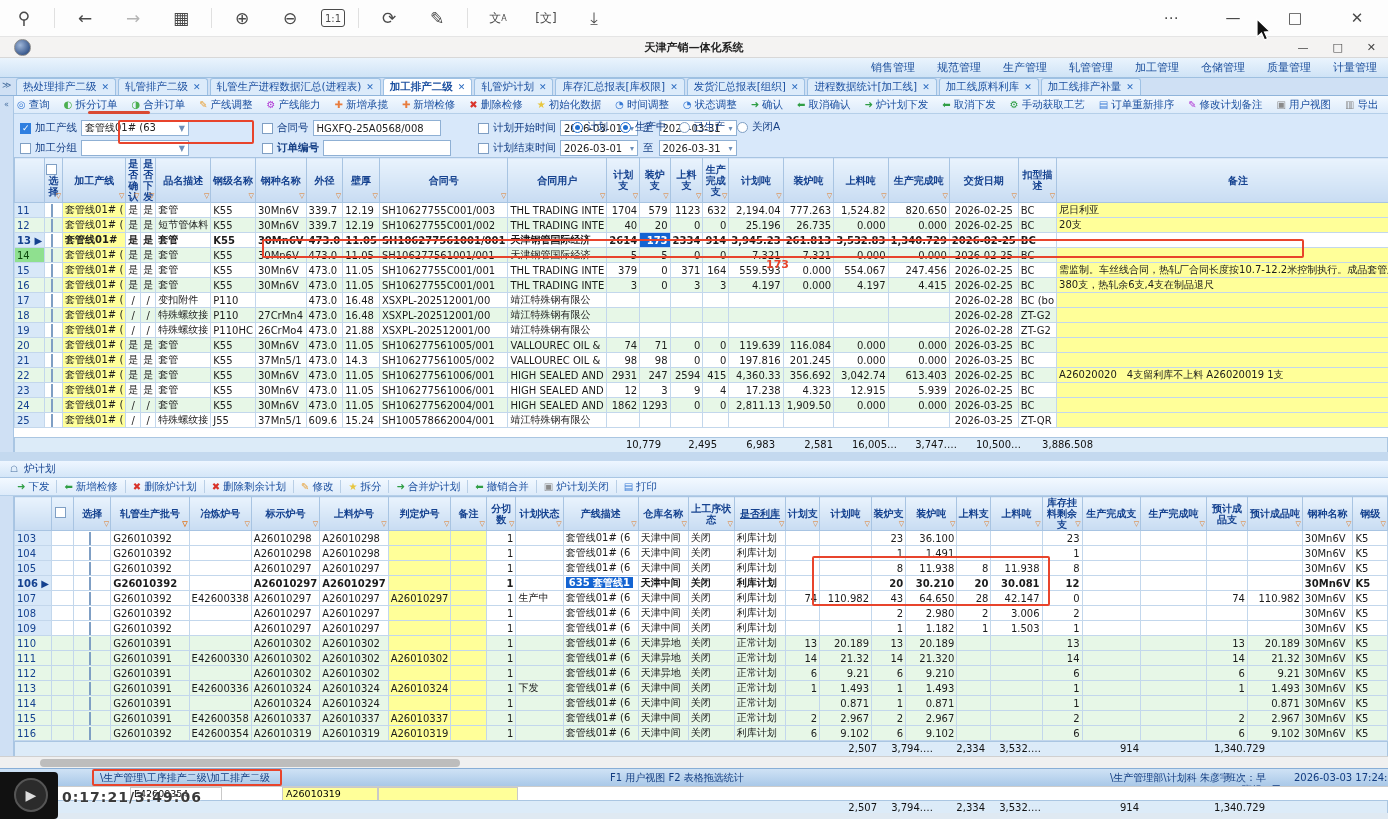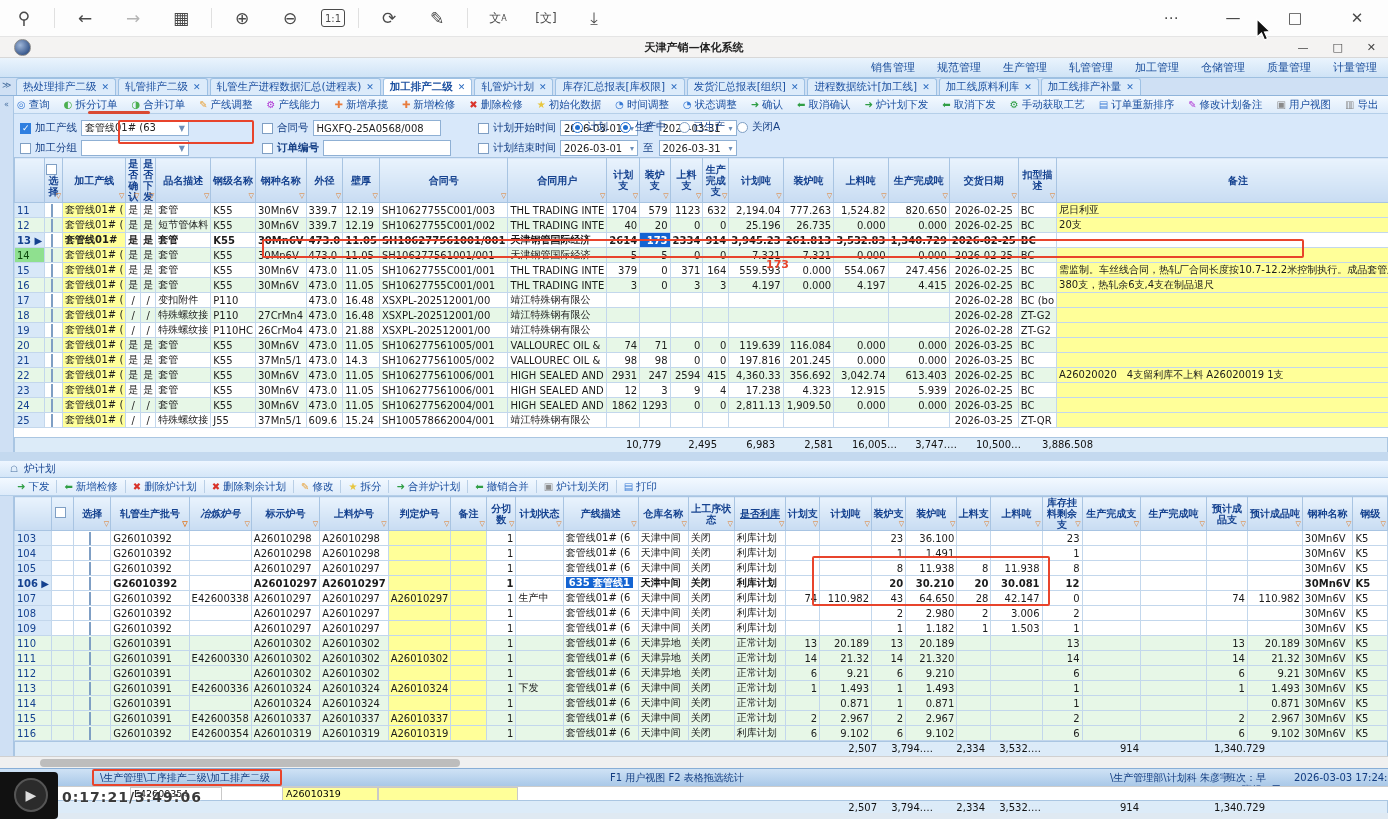--- a/index.html
+++ b/index.html
@@ -928,21 +928,21 @@
           <col style="width:58px">
           <col style="width:50px">
           <col style="width:40px">
         </colgroup>
         <tbody>
           <tr style="height:34px;">
             <th></th>
             <th><span class="cb" style="display:inline-block;"></span></th>
             <th style="white-space:normal;">选择<span class="flt">▽</span></th>
             <th style="white-space:normal;font-family:Liberation Serif, serif;">轧管生产批号<span class="flt">▽</span></th>
-            <th style="white-space:normal;font-style:italic;">冶炼炉号<span class="flt">▽</span></th>
+            <th style="white-space:normal;">冶炼炉号<span class="flt">▽</span></th>
             <th style="white-space:normal;">标示炉号<span class="flt">▽</span></th>
             <th style="white-space:normal;">上料炉号<span class="flt">▽</span></th>
             <th style="white-space:normal;">判定炉号<span class="flt">▽</span></th>
             <th style="white-space:normal;">备注<span class="flt">▽</span></th>
             <th style="white-space:normal;">分切数<span class="flt">▽</span></th>
             <th style="white-space:normal;">计划状态<span class="flt">▽</span></th>
             <th style="white-space:normal;">产线描述<span class="flt">▽</span></th>
             <th style="white-space:normal;">仓库名称<span class="flt">▽</span></th>
             <th style="white-space:normal;">上工序状态<span class="flt">▽</span></th>
             <th style="white-space:normal;text-decoration:underline;">是否利库<span class="flt">▽</span></th>

